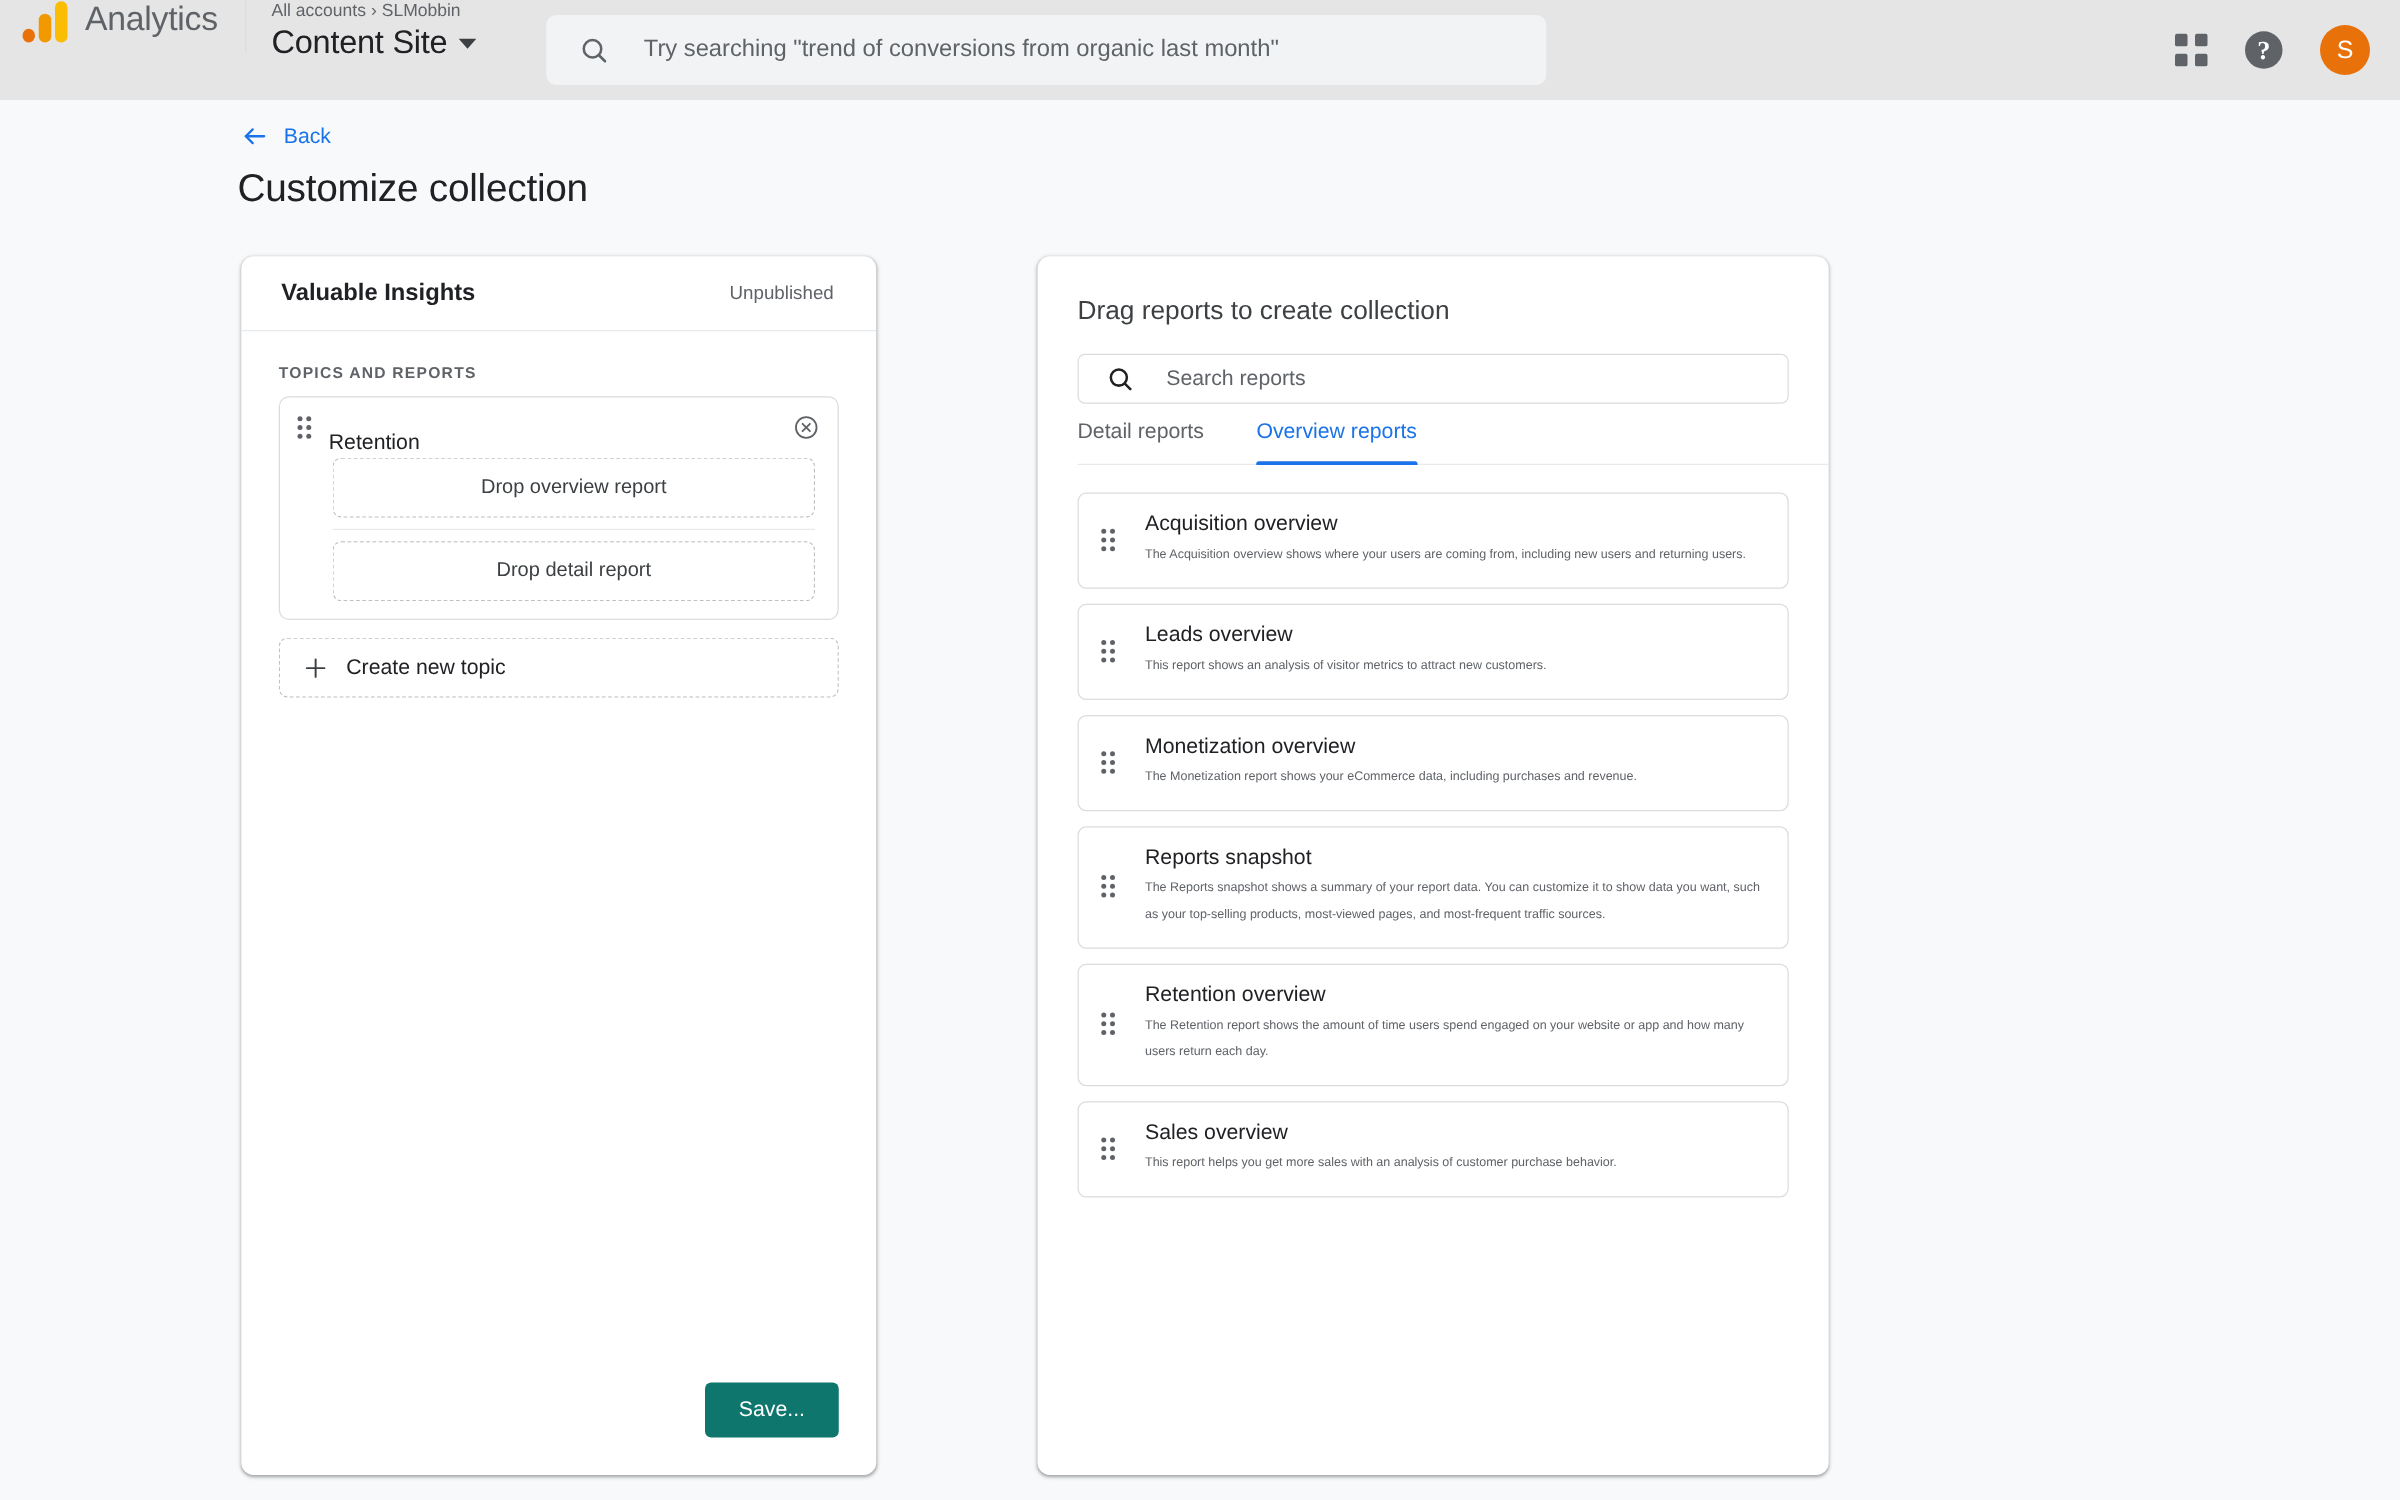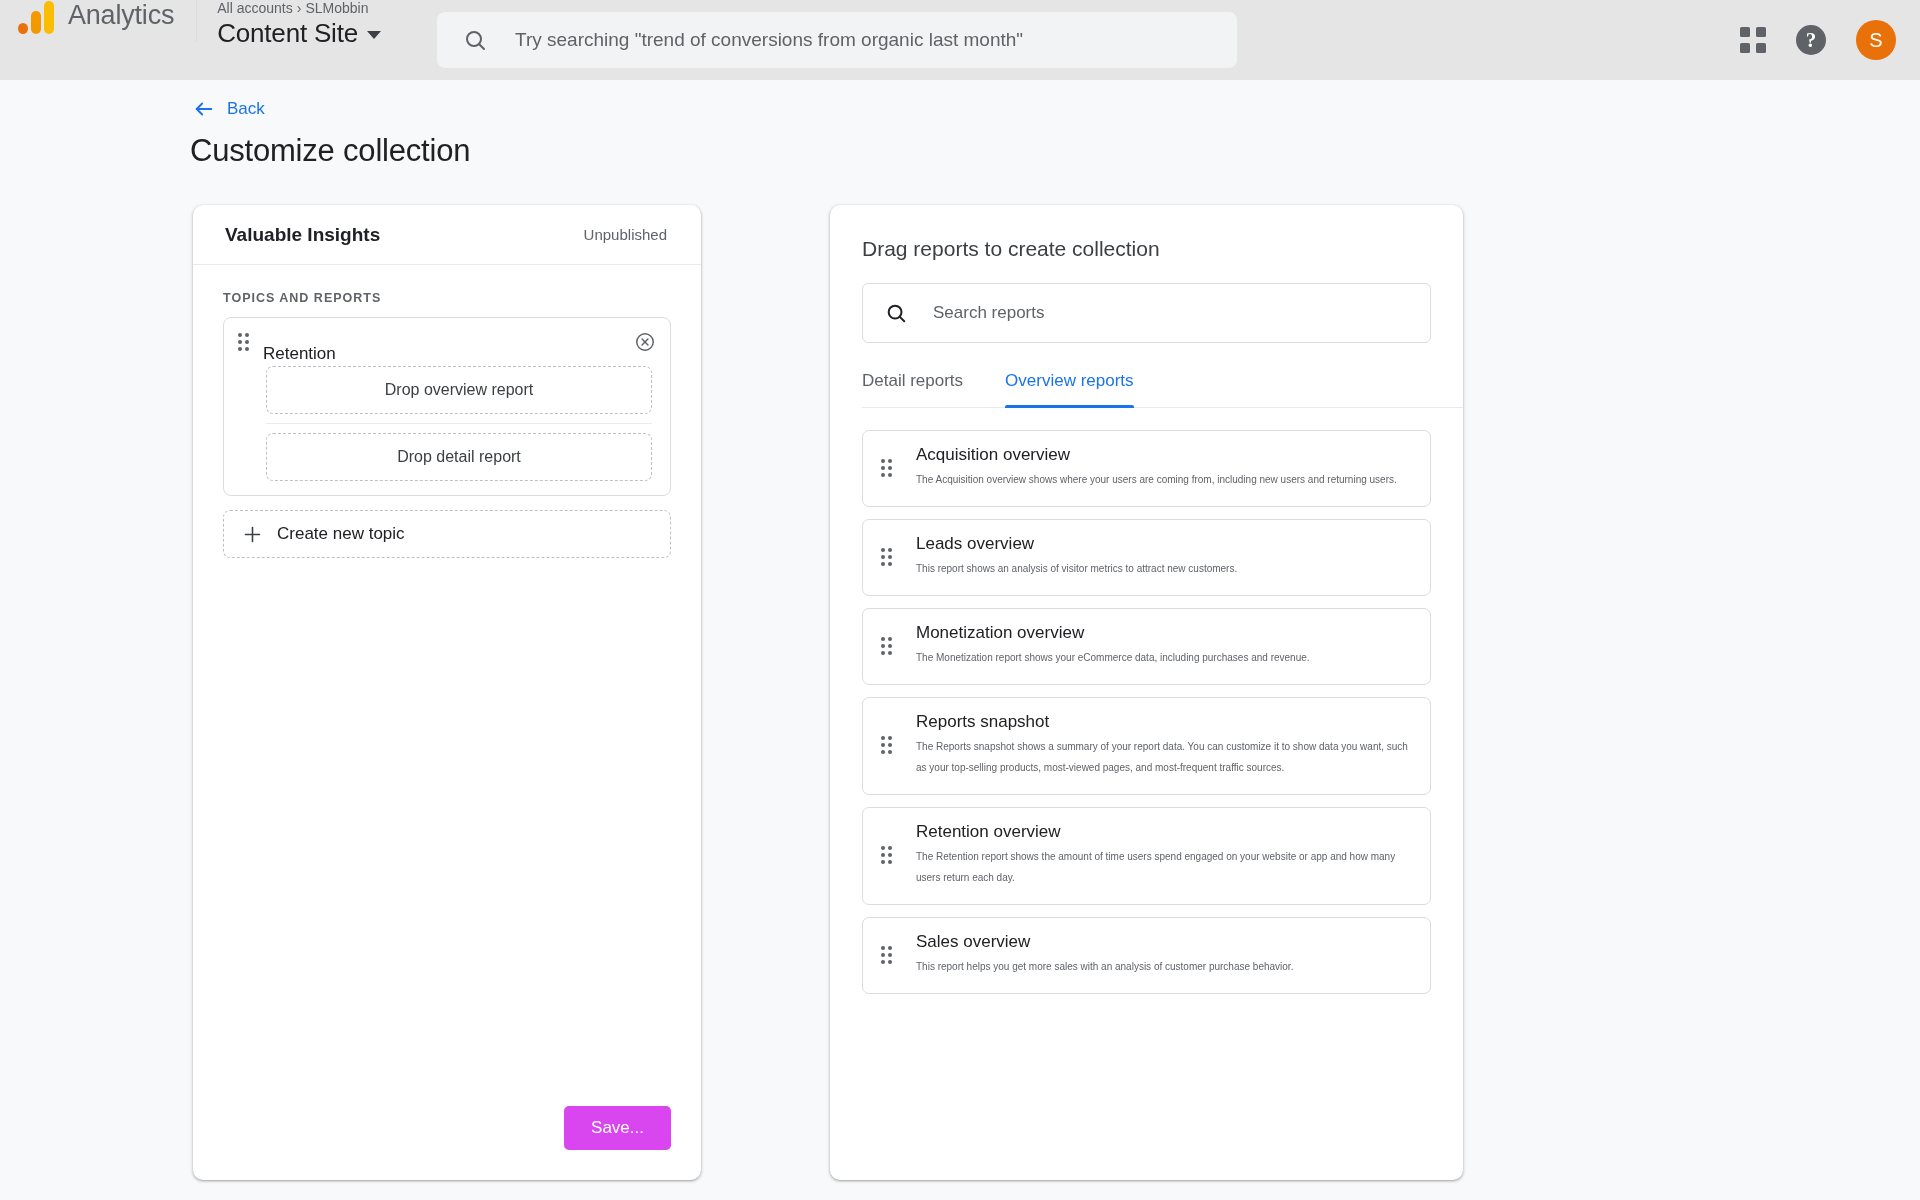--- a/index.html
+++ b/index.html
@@ -103,36 +103,36 @@
 
   .newtopic {
     margin-top: 14px; height: 48px; border: 1px dashed #bdc1c6; border-radius: 7px;
     display: flex; align-items: center; padding-left: 18px; gap: 14px; cursor: pointer;
   }
   .plus-ico { width: 21px; height: 21px; color: #3c4043; }
   .newtopic span { font-size: 17px; color: #202124; }
 
   .save-btn {
     position: absolute; right: 30px; bottom: 30px;
-    background: #d946ef; color: #fff; border: none; border-radius: 5px;
+    background: #0f766e; color: #fff; border: none; border-radius: 5px;
     height: 44px; padding: 0 27px; font-size: 17px; cursor: pointer;
     font-family: "Liberation Sans", sans-serif;
   }
 
   
   .right-card { position: absolute; left: 830px; top: 205px; width: 633px; height: 975px; overflow: hidden; }
   .rc-title { font-size: 21px; color: #3c4043; padding: 32px 0 0 32px; }
   .rc-search {
-    margin: 22px 32px 0 32px; height: 60px; border: 1px solid #dadce0; border-radius: 6px;
+    margin: 22px 32px 0 32px; height: 40px; border: 1px solid #dadce0; border-radius: 6px;
     display: flex; align-items: center;
   }
   .rc-search .sicon { margin-left: 22px; width: 22px; height: 22px; color: #202124; }
   .rc-search .sph { margin-left: 26px; font-size: 17px; color: #5f6368; }
 
-  .tabs { margin: 28px 0 0 32px; display: flex; gap: 42px; border-bottom: 1px solid #e8eaed; padding-right: 48px; }
+  .tabs { margin: 12px 0 0 32px; display: flex; gap: 42px; border-bottom: 1px solid #e8eaed; padding-right: 48px; }
   .tab { font-size: 17px; color: #5f6368; padding-bottom: 16px; cursor: pointer; position: relative; }
   .tab.active { color: #1a73e8; }
   .tab.active::after { content: ""; position: absolute; left: 0; right: 0; bottom: -1px; height: 3px; background: #1a73e8; border-radius: 2px 2px 0 0; }
 
   .rlist { margin: 22px 32px 0 32px; display: flex; flex-direction: column; gap: 12px; }
   .ritem {
     border: 1px solid #dadce0; border-radius: 7px;
     display: flex; align-items: center; gap: 24px;
     padding: 14px 16px 16px 18px;
     background: #fff; cursor: grab;

